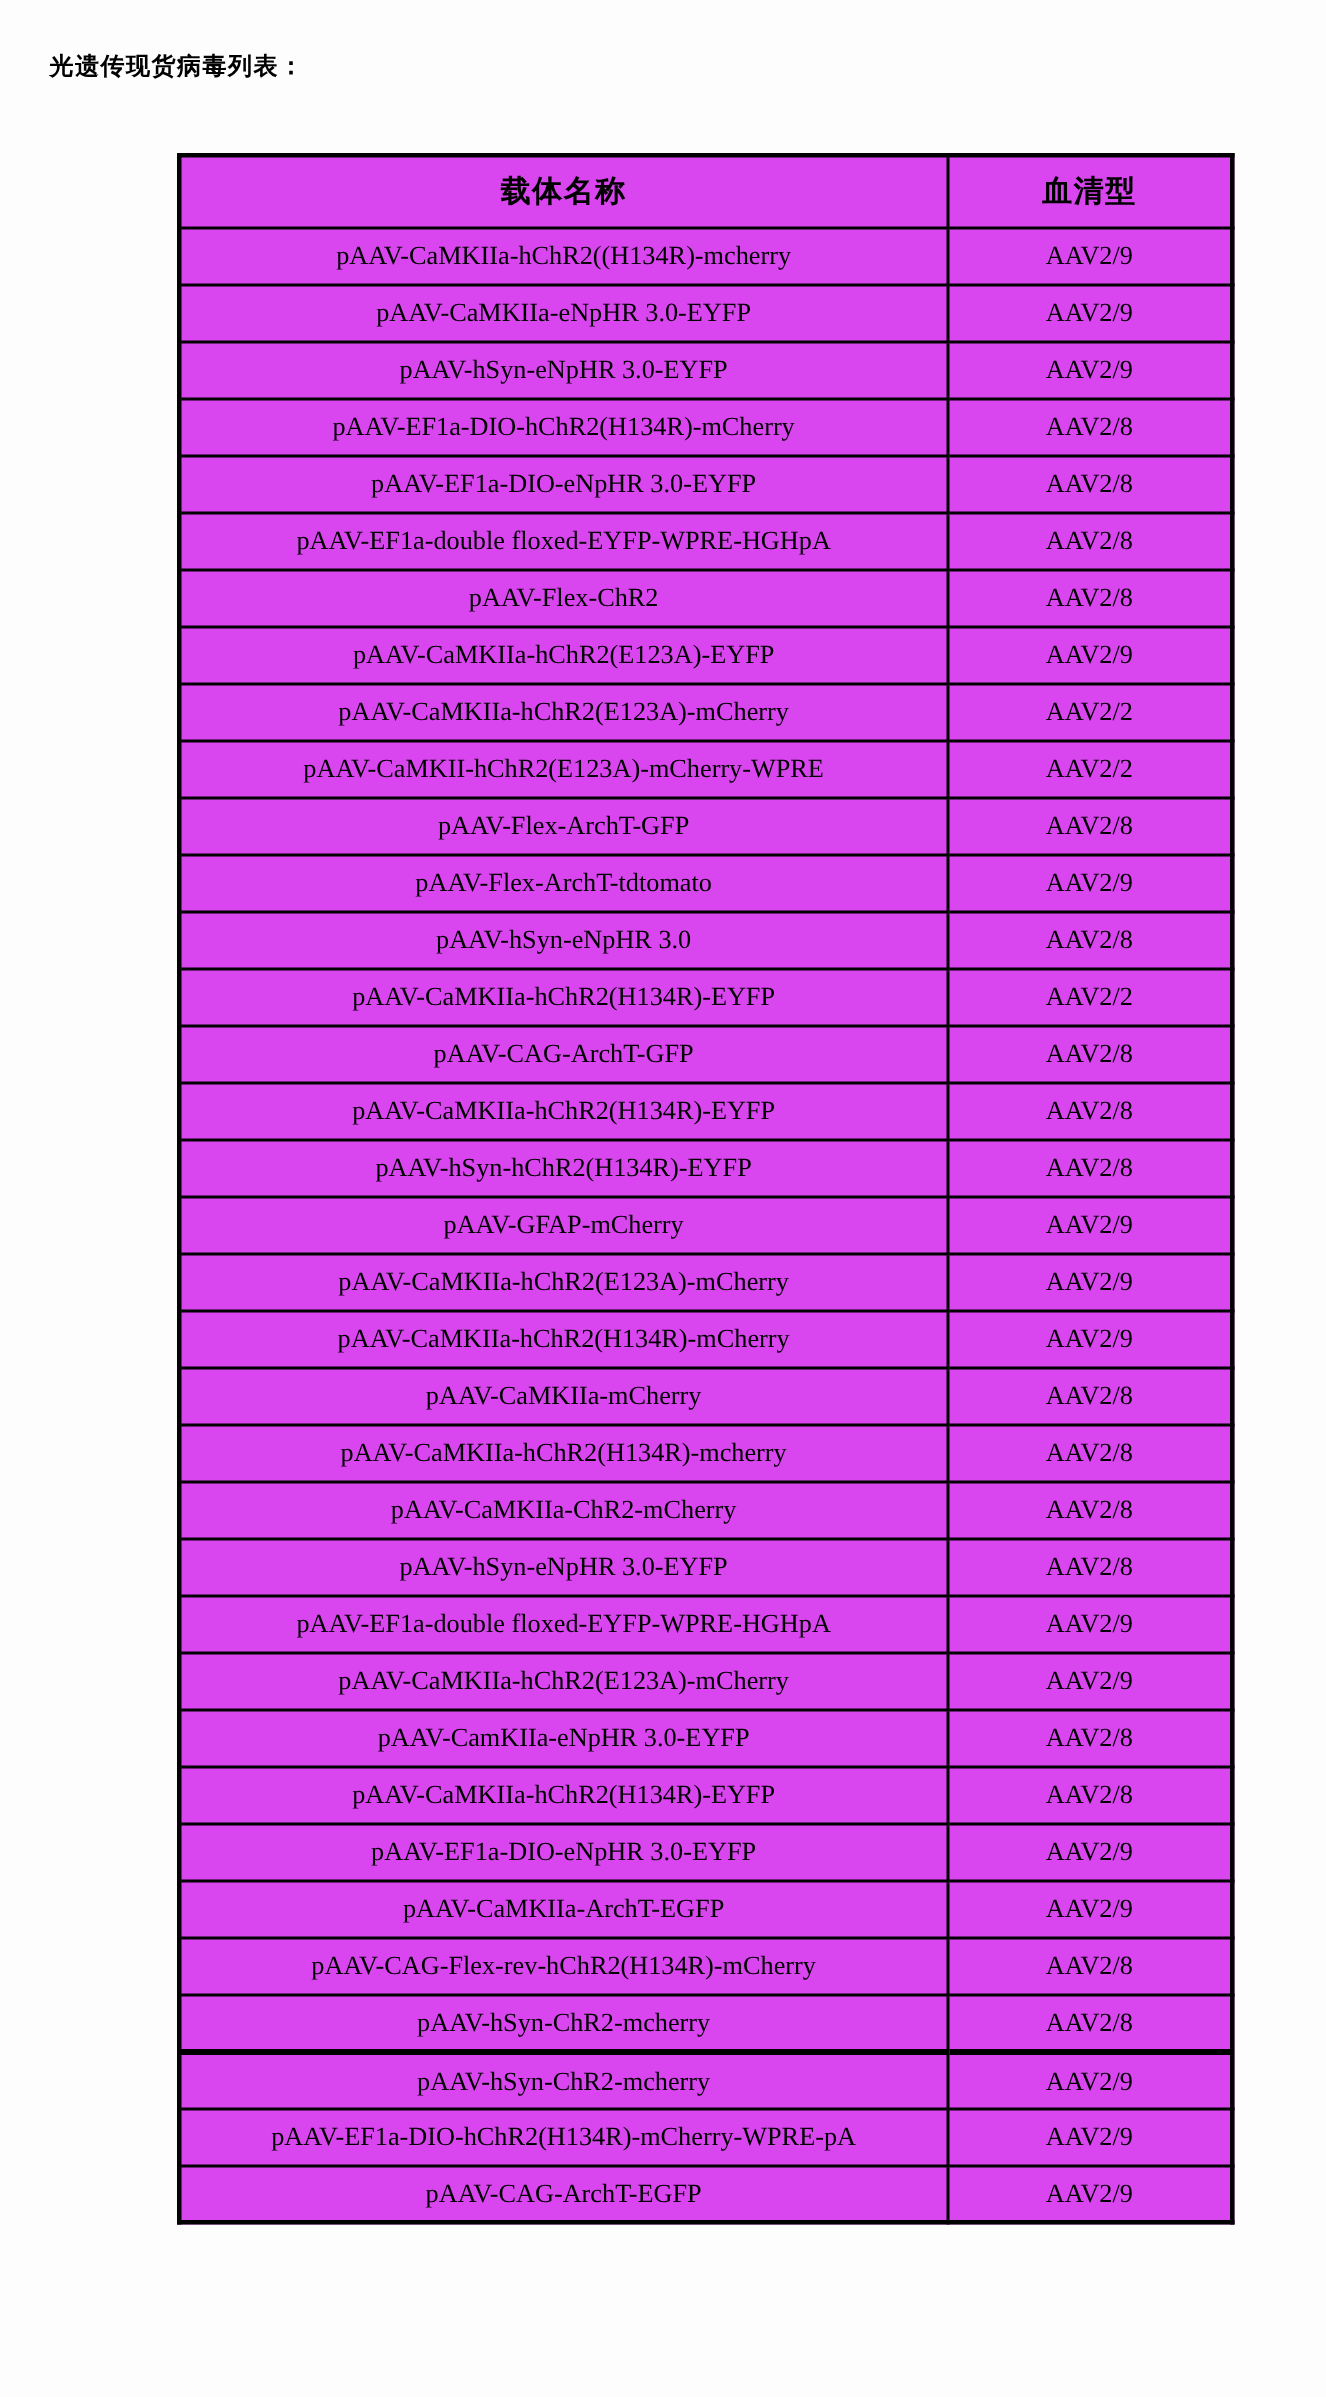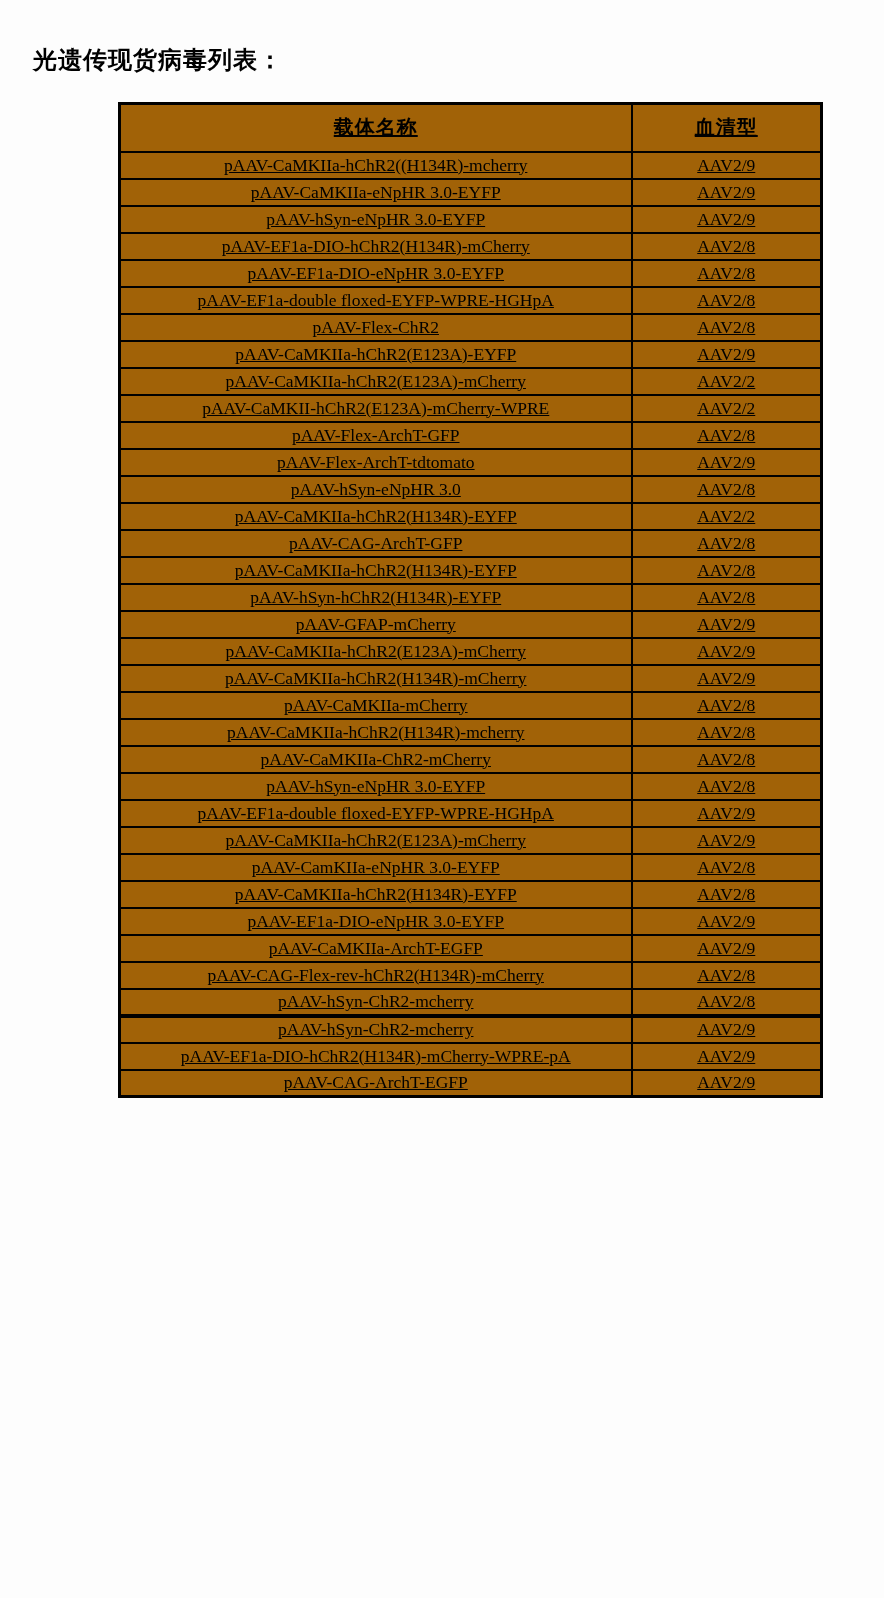--- a/index.html
+++ b/index.html
@@ -15,46 +15,45 @@
   .page {
     position: absolute;
     top: 0; left: 0;
     width: 884px;
     height: 1598px;
     background: #fdfdfd;
   }
   .title {
     position: absolute;
     left: 33px;
-    top: 44px;
-    font-size: 24px;
+    top: 34px;
+    font-size: 16px;
     font-weight: bold;
     letter-spacing: 1px;
     white-space: nowrap;
   }
   table.virus-table {
     position: absolute;
     left: 118px;
     top: 102px;
     width: 702px;
     border-collapse: collapse;
     table-layout: fixed;
-    background: #a16207;
-    text-decoration: underline;
+    background: #d946ef;
   }
   table.virus-table, table.virus-table th, table.virus-table td {
     border: 2px solid #000;
   }
   table.virus-table {
     border-width: 3px;
   }
   col.vector-col   { width: 512px; }
   col.serotype-col { width: 190px; }
   thead tr { height: 48px; }
-  tbody tr { height: 27px; }
+  tbody tr { height: 38px; }
   th {
     font-size: 20px;
     font-weight: bold;
     text-align: center;
     vertical-align: middle;
     padding: 0;
     letter-spacing: 1px;
   }
   td {
     font-size: 17.5px;

